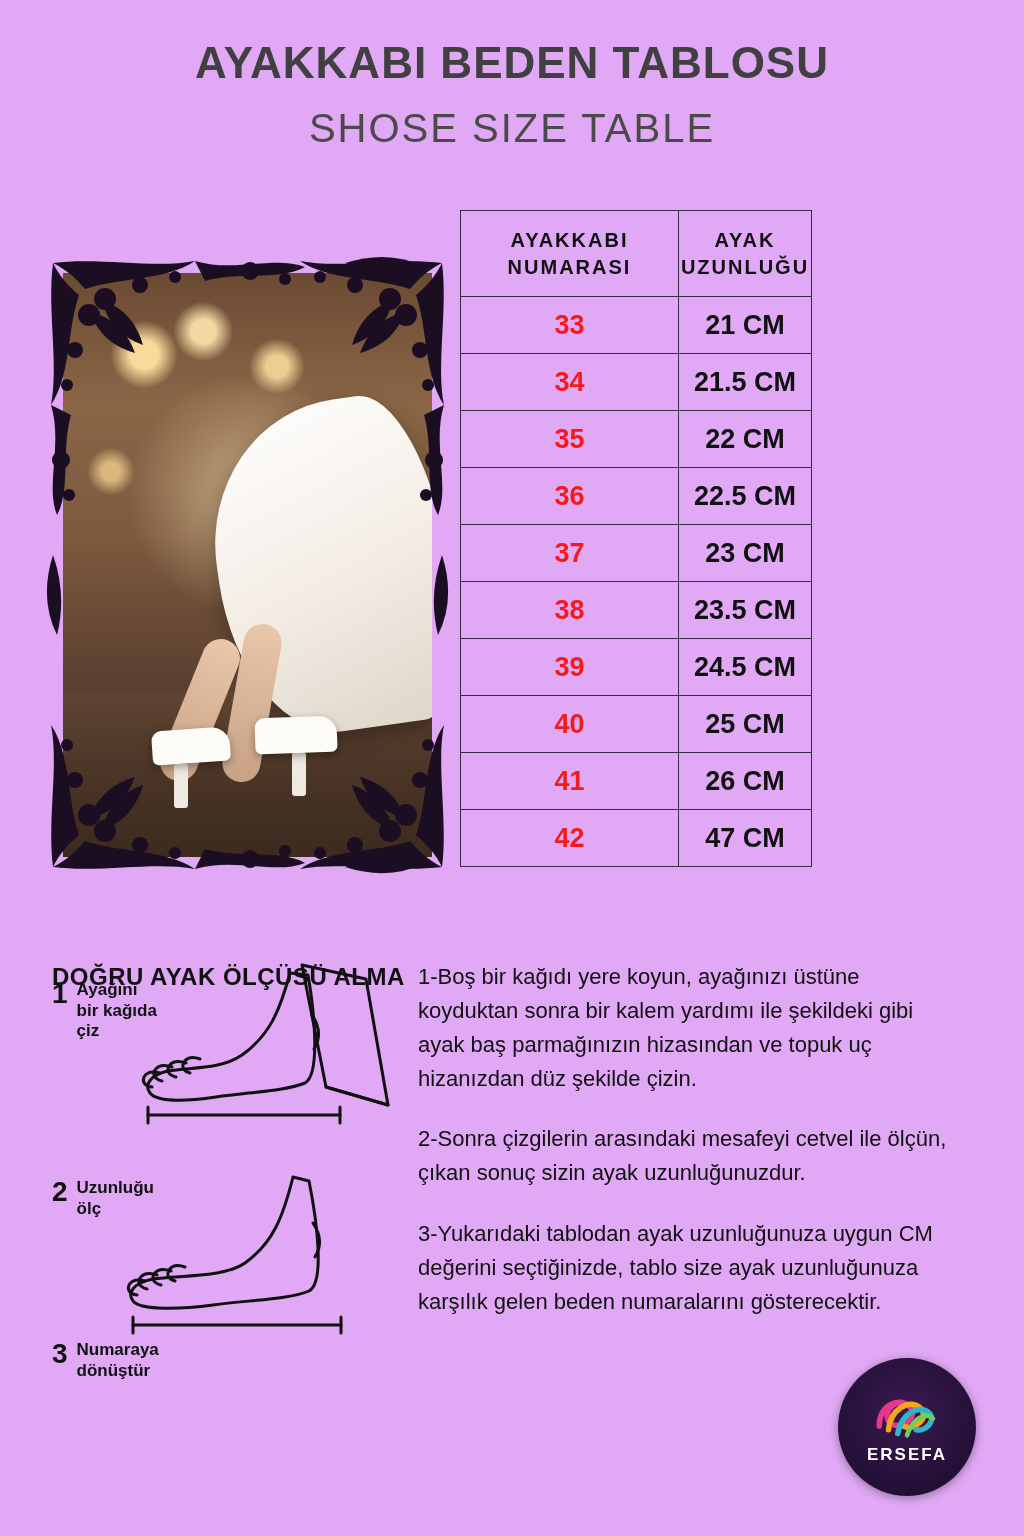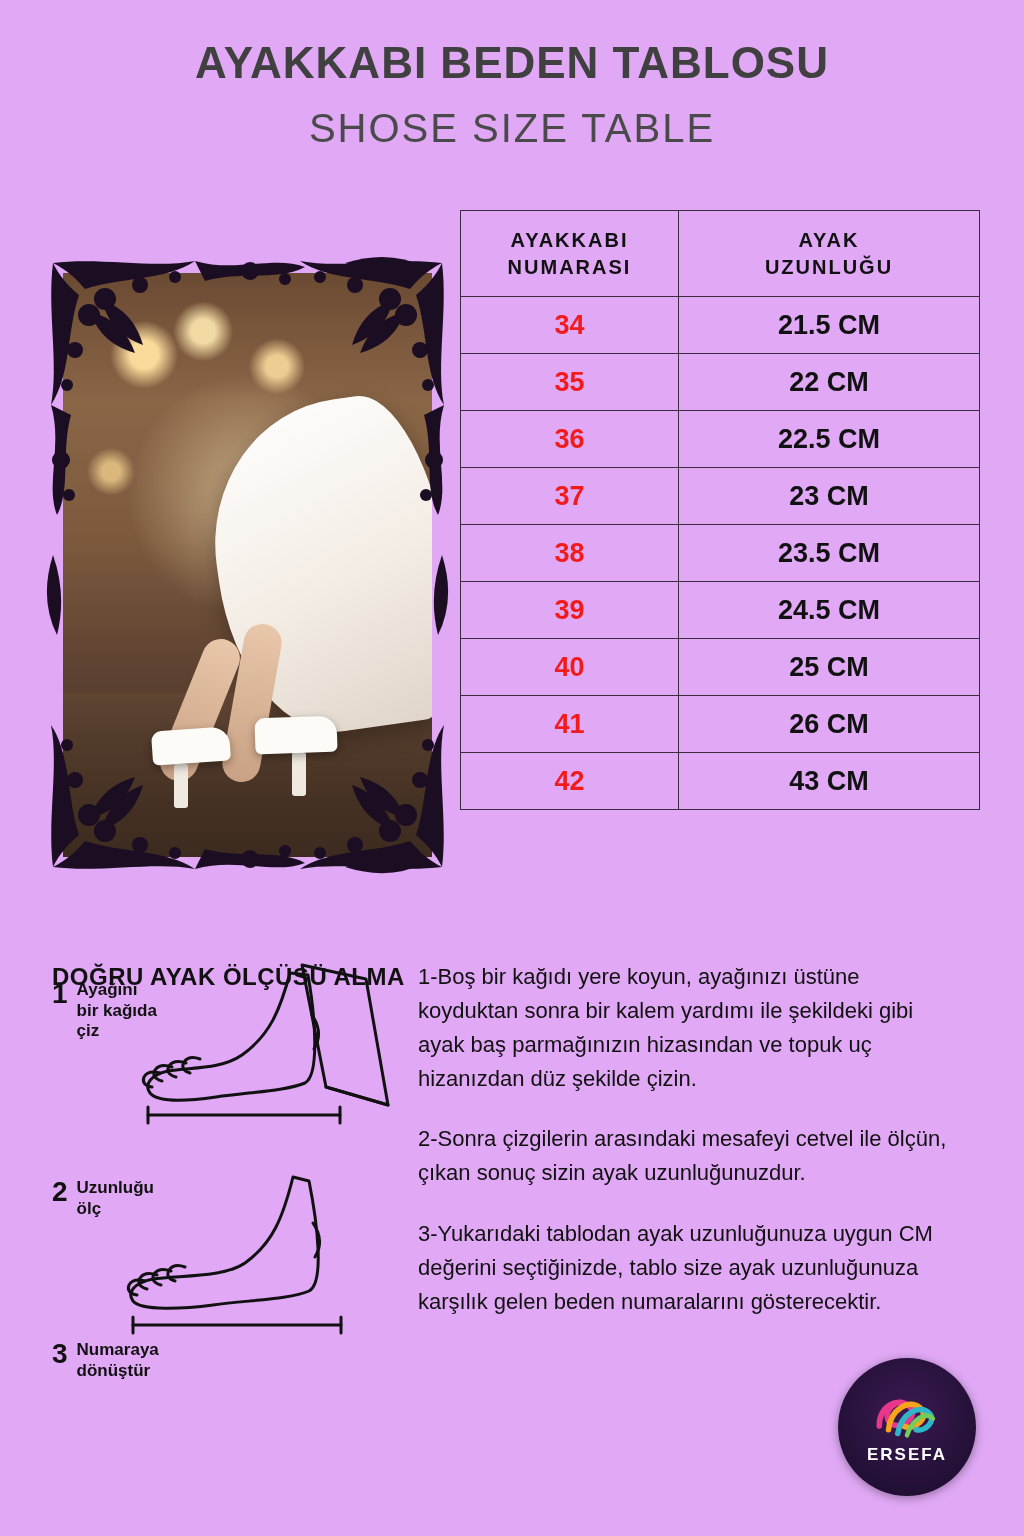--- a/index.html
+++ b/index.html
@@ -84,21 +84,21 @@
   .frame-svg { position:absolute; left:0; top:0; width:405px; height:620px; pointer-events:none; }
 
   
   .table-wrap {
     position:absolute;
     left:460px; top:210px;
     width:432px;
   }
   table.size-table {
     border-collapse:collapse;
-    width:520px;
+    width:352px;
     background:transparent;
   }
   table.size-table th, table.size-table td {
     border:1px solid #3a2b3f;
     text-align:center;
     height:57px;
     vertical-align:middle;
   }
   table.size-table th {
     font-size:20px;
@@ -287,20 +287,24 @@
             <span>NUMARASI</span>
           </th>
           <th>
             <span>AYAK</span><br>
             <span>UZUNLUĞU</span>
           </th>
         </tr>
       </thead>
       <tbody>
         <tr>
+            <td class="num">33</td>
+            <td class="len">21 CM</td>
+          </tr>
+        <tr>
             <td class="num">34</td>
             <td class="len">21.5 CM</td>
           </tr>
         <tr>
             <td class="num">35</td>
             <td class="len">22 CM</td>
           </tr>
         <tr>
             <td class="num">36</td>
             <td class="len">22.5 CM</td>
@@ -320,21 +324,21 @@
         <tr>
             <td class="num">40</td>
             <td class="len">25 CM</td>
           </tr>
         <tr>
             <td class="num">41</td>
             <td class="len">26 CM</td>
           </tr>
         <tr>
             <td class="num">42</td>
-            <td class="len">43 CM</td>
+            <td class="len">47 CM</td>
           </tr>
       </tbody>
     </table>
   </div>
 
   <div class="howto-title">DOĞRU AYAK ÖLÇÜSÜ ALMA</div>
 
   <div class="step" id="step1">
     <span class="no">1</span>
     <span class="lbl">Ayağını

